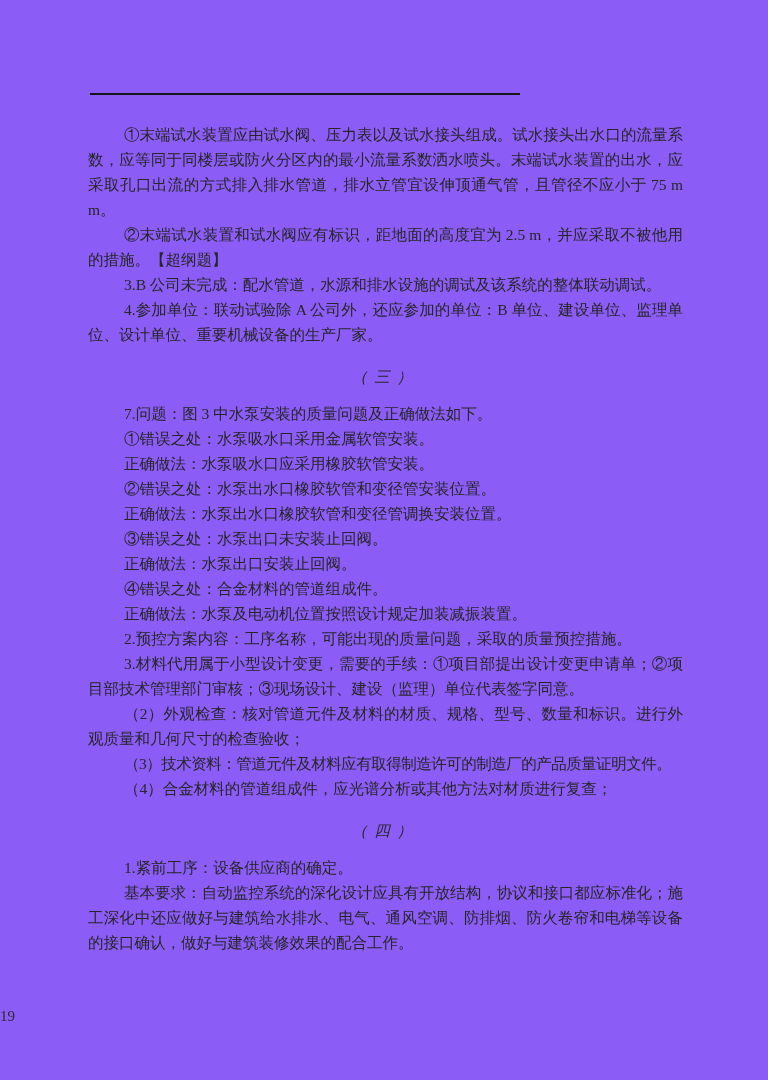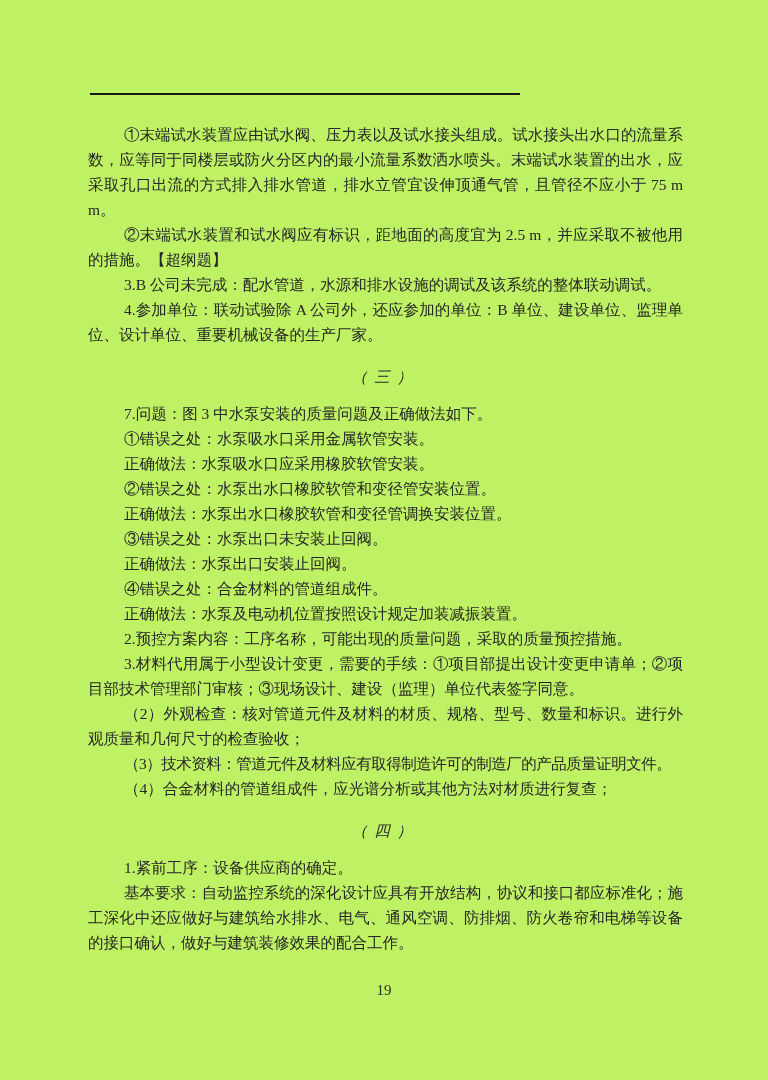--- a/index.html
+++ b/index.html
@@ -4,21 +4,21 @@
 <style>
   html, body {
     margin: 0;
     padding: 0;
     background: #ffffff;
   }
   .page {
     position: relative;
     width: 768px;
     height: 1080px;
-    background: #bef264;
+    background: #8b5cf6;
     overflow: hidden;
     font-family: "Liberation Serif", "DejaVu Serif", serif;
     color: #262626;
   }
   .top-rule {
     position: absolute;
     left: 90px;
     top: 93px;
     width: 430px;
     height: 2px;
@@ -47,23 +47,23 @@
     font-size: 15.5px;
     line-height: 25px;
     text-align: center;
     font-style: italic;
     letter-spacing: 7px;
     margin: 17px 0 12px 0;
   }
   .page-number {
     position: absolute;
     left: 0;
-    top: 978px;
+    top: 1004px;
     width: 768px;
-    text-align: center;
+    text-align: left;
     font-size: 15px;
     line-height: 25px;
     color: #2b2b2b;
   }
 </style>
 </head>
 <body>
 
 <div class="page">
 

